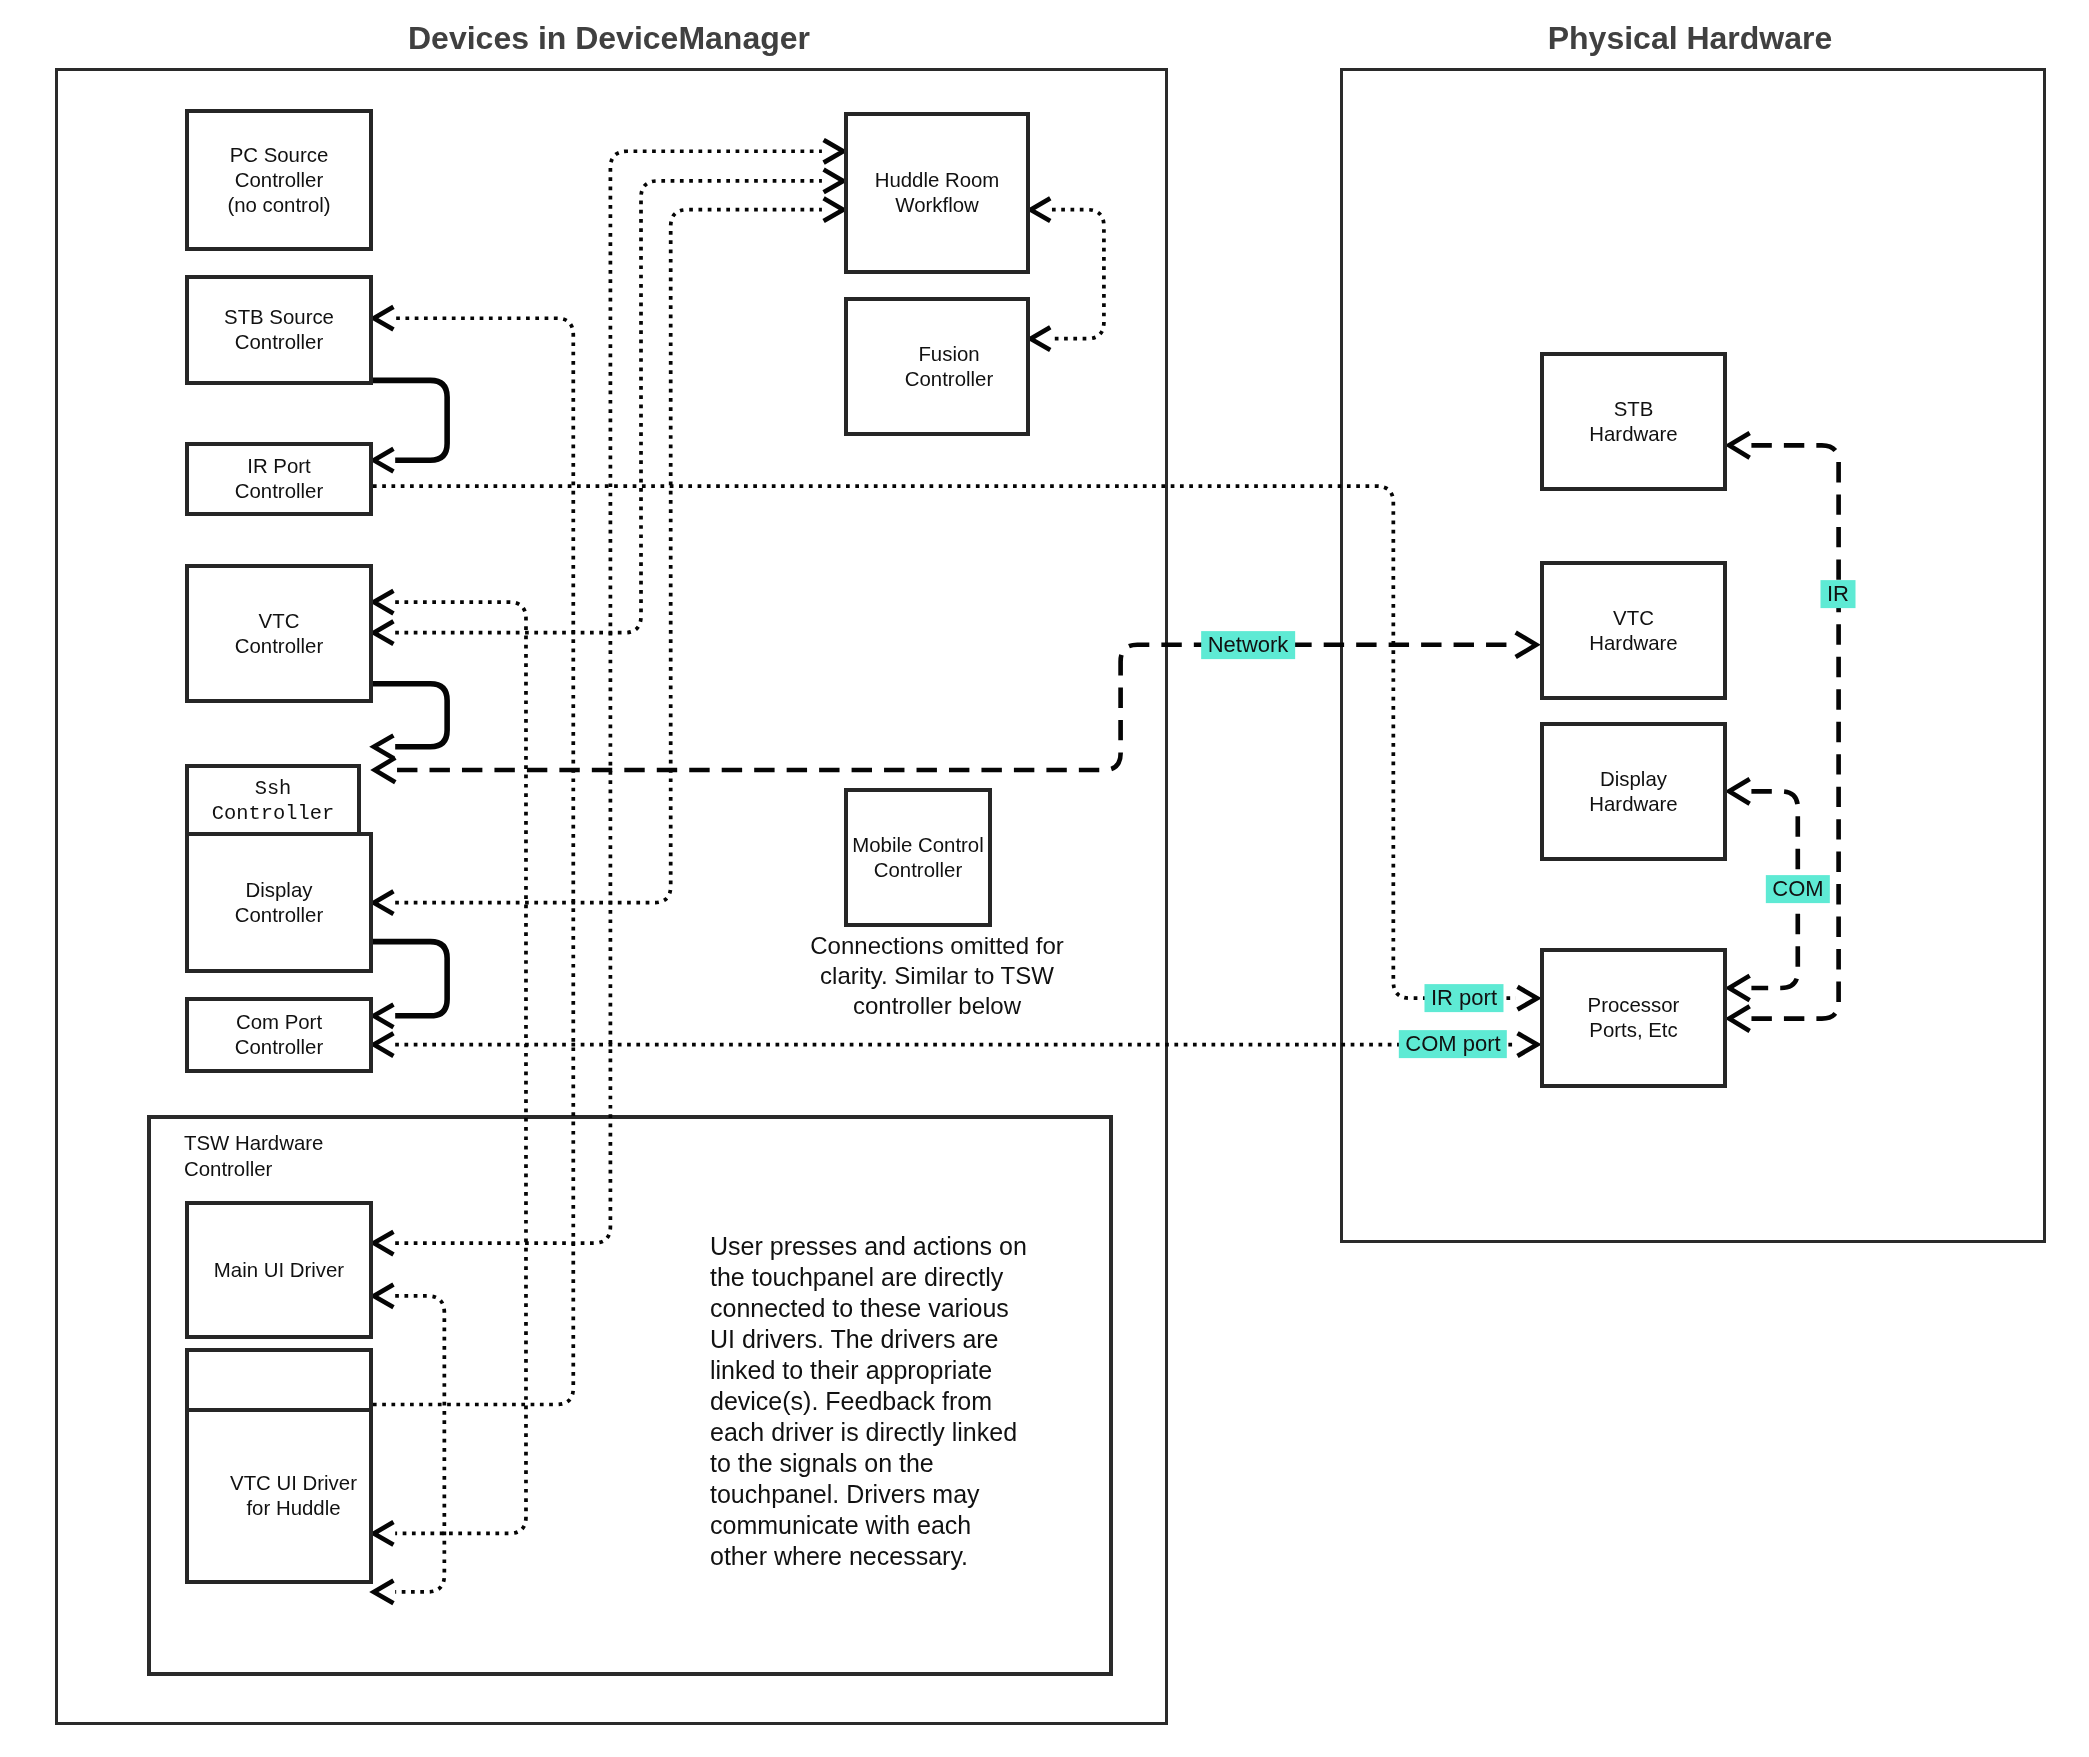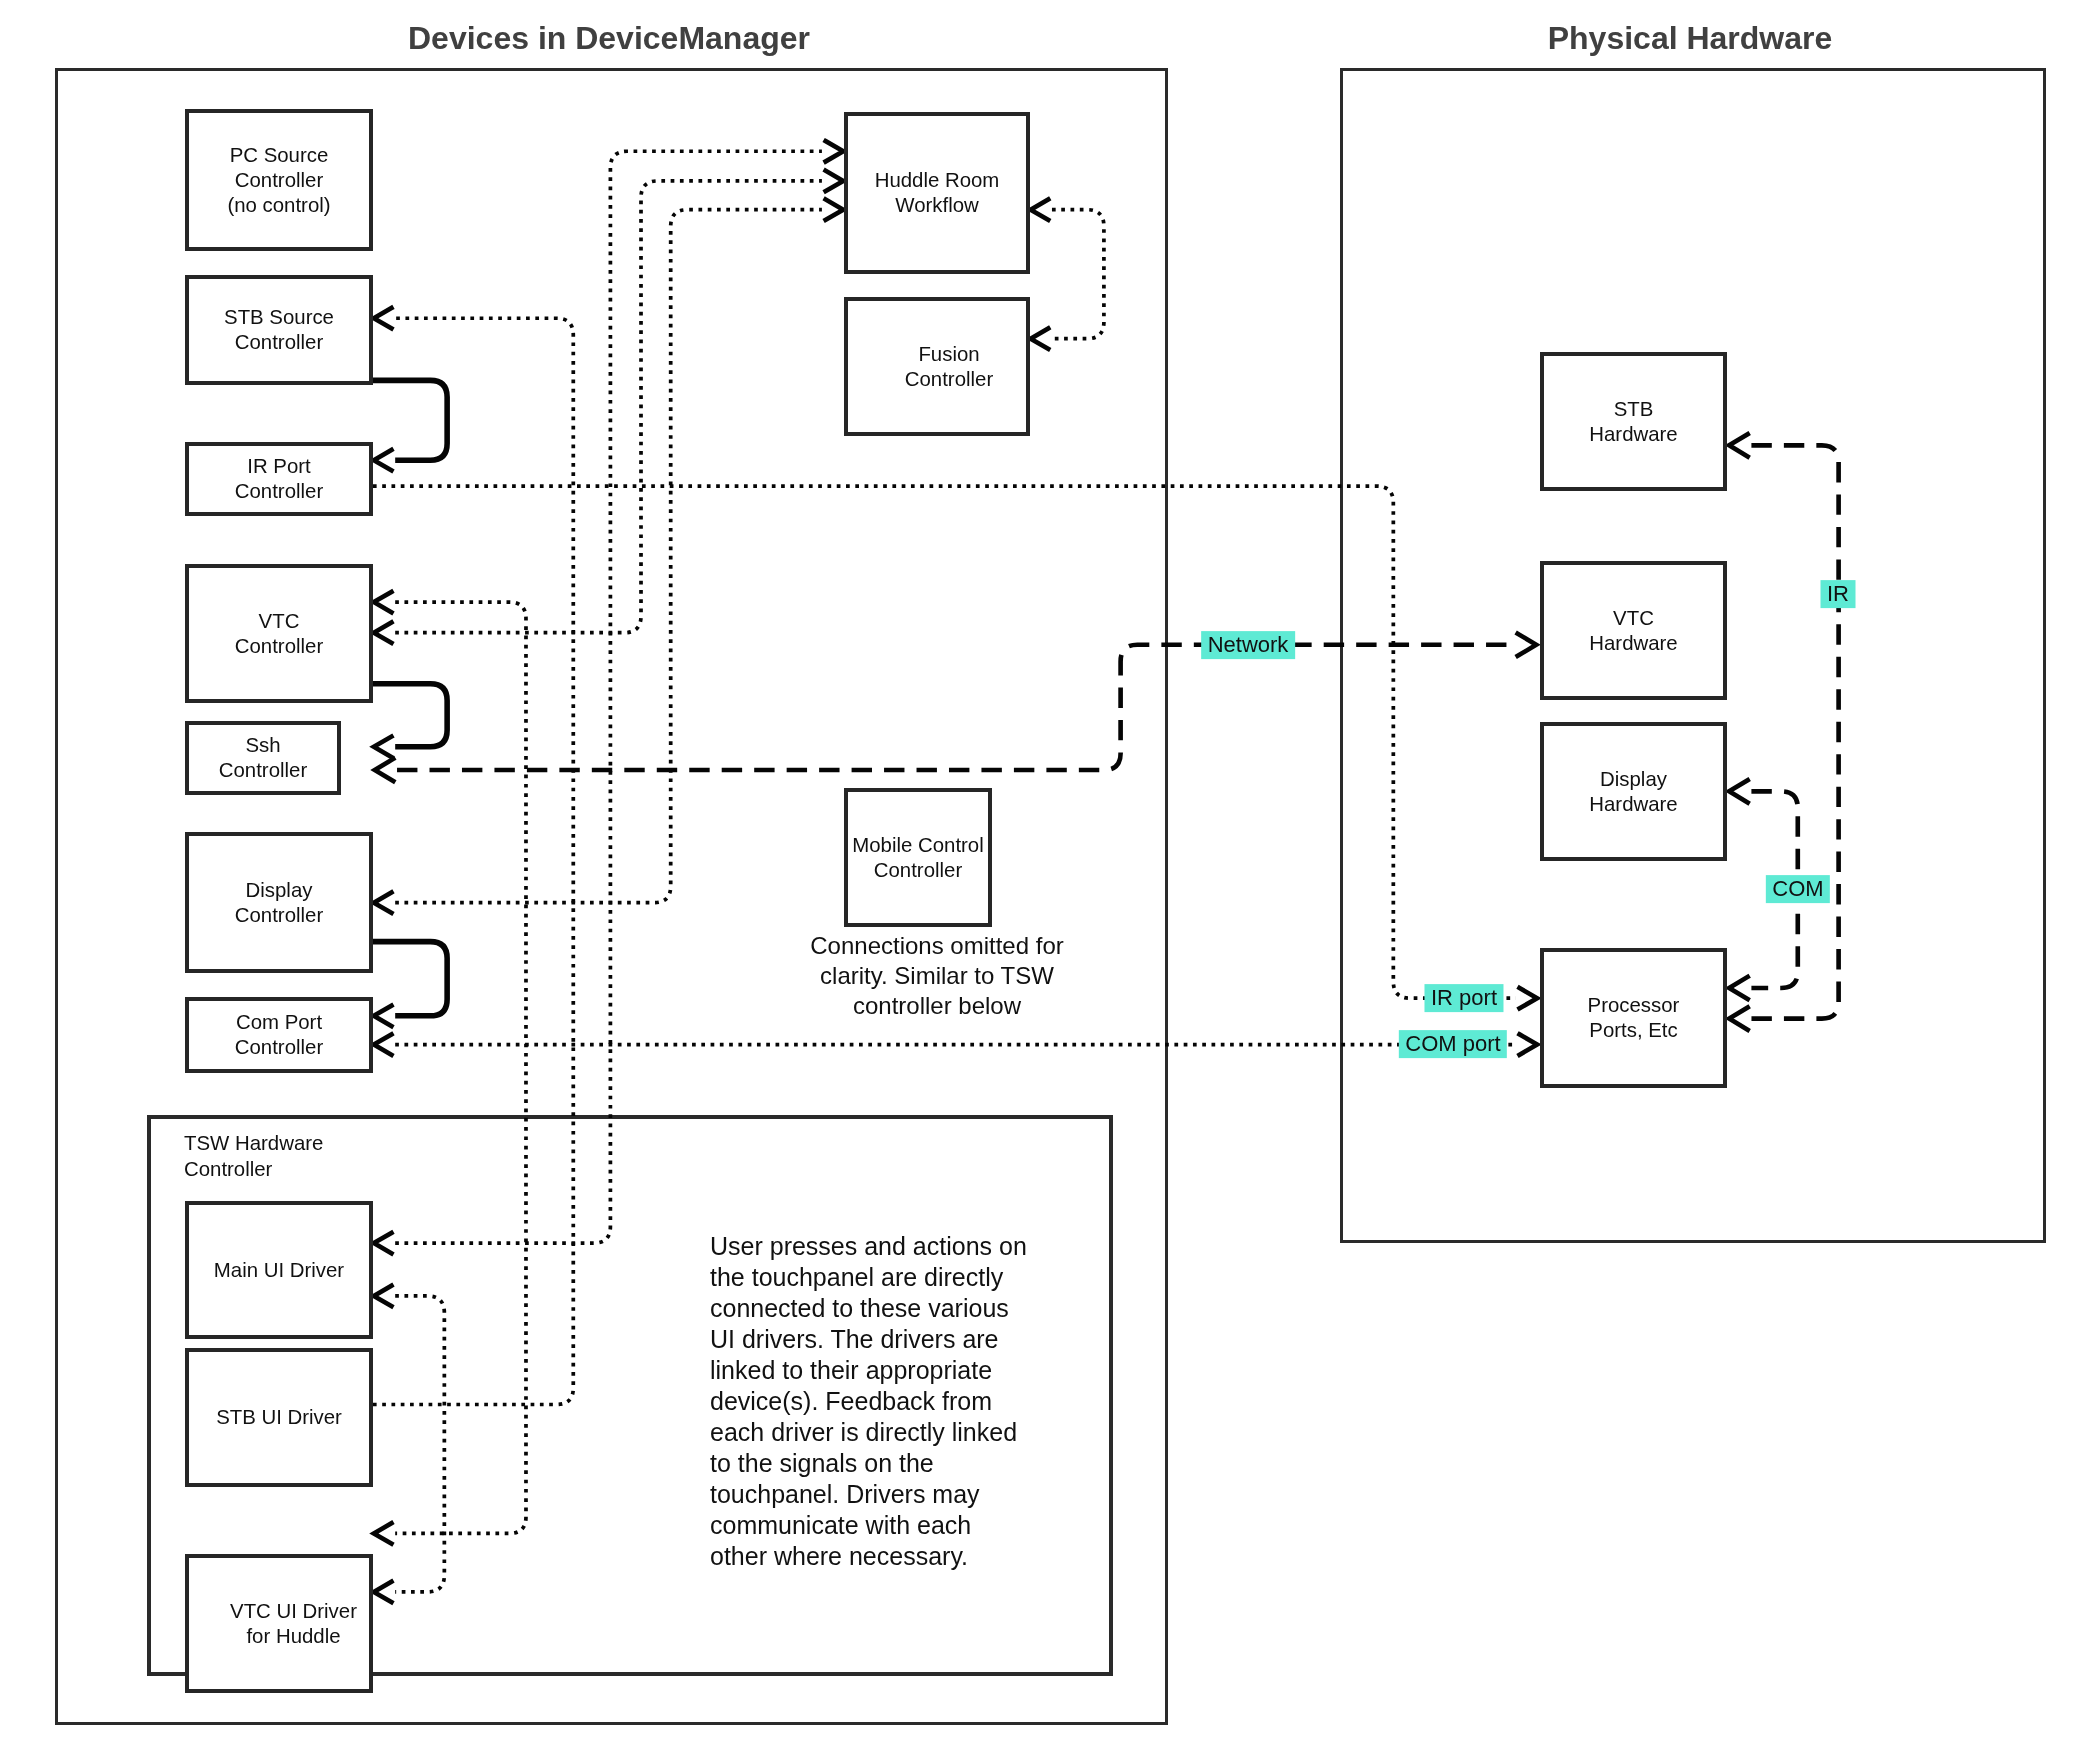--- a/index.html
+++ b/index.html
@@ -173,40 +173,40 @@
 
   <div class="node" style="left:185px;top:109px;width:188px;height:142px;">PC Source
 Controller
 (no control)</div>
   <div class="node" style="left:185px;top:275px;width:188px;height:110px;">STB Source
 Controller</div>
   <div class="node" style="left:185px;top:442px;width:188px;height:74px;">IR Port
 Controller</div>
   <div class="node" style="left:185px;top:564px;width:188px;height:139px;">VTC
 Controller</div>
-  <div class="node" style="left:185px;top:721px;width:156px;height:74px;">Ssh
+  <div class="node" style="left:185px;top:764px;width:176px;height:74px;font-family:Liberation Mono, monospace;">Ssh
 Controller</div>
   <div class="node" style="left:185px;top:832px;width:188px;height:141px;">Display
 Controller</div>
   <div class="node" style="left:185px;top:997px;width:188px;height:76px;">Com Port
 Controller</div>
 
   <div class="node" style="left:844px;top:112px;width:186px;height:162px;">Huddle Room
 Workflow</div>
   <div class="node" style="left:844px;top:297px;width:186px;height:139px;padding-left:24px;">Fusion
 Controller</div>
   <div class="node" style="left:844px;top:788px;width:148px;height:139px;">Mobile Control
 Controller</div>
   <div class="noteblock" style="left:937px;top:931px;width:390px;">Connections omitted for
 clarity. Similar to TSW
 controller below</div>
 
   <div class="node" style="left:185px;top:1201px;width:188px;height:138px;">Main UI Driver</div>
   <div class="node" style="left:185px;top:1348px;width:188px;height:139px;">STB UI Driver</div>
-  <div class="node" style="left:185px;top:1554px;width:188px;height:139px;padding-left:29px;">VTC UI Driver
+  <div class="node" style="left:185px;top:1408px;width:188px;height:176px;padding-left:29px;">VTC UI Driver
 for Huddle</div>
 
   <div class="textblock" style="left:710px;top:1231px;width:371px;">User presses and actions on
 the touchpanel are directly
 connected to these various
 UI drivers.  The drivers are
 linked to their appropriate
 device(s). Feedback from
 each driver is directly linked
 to the signals on the

